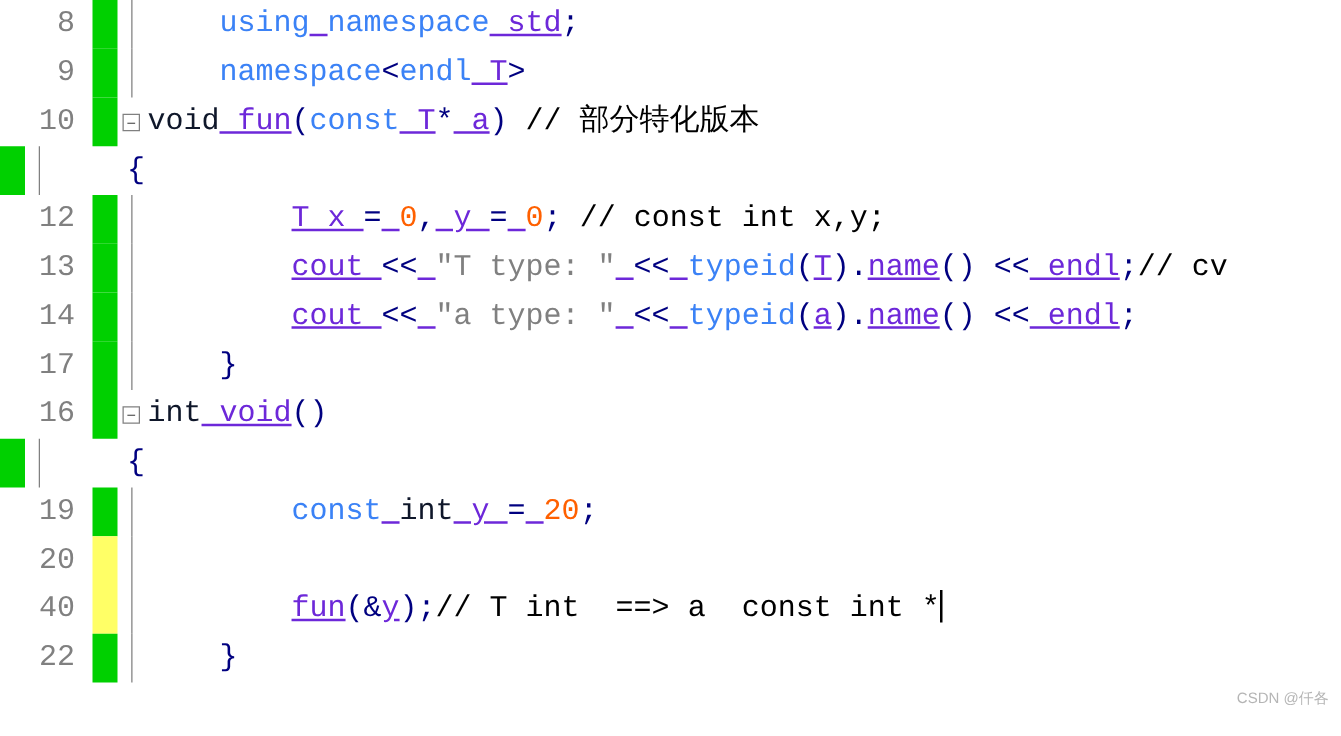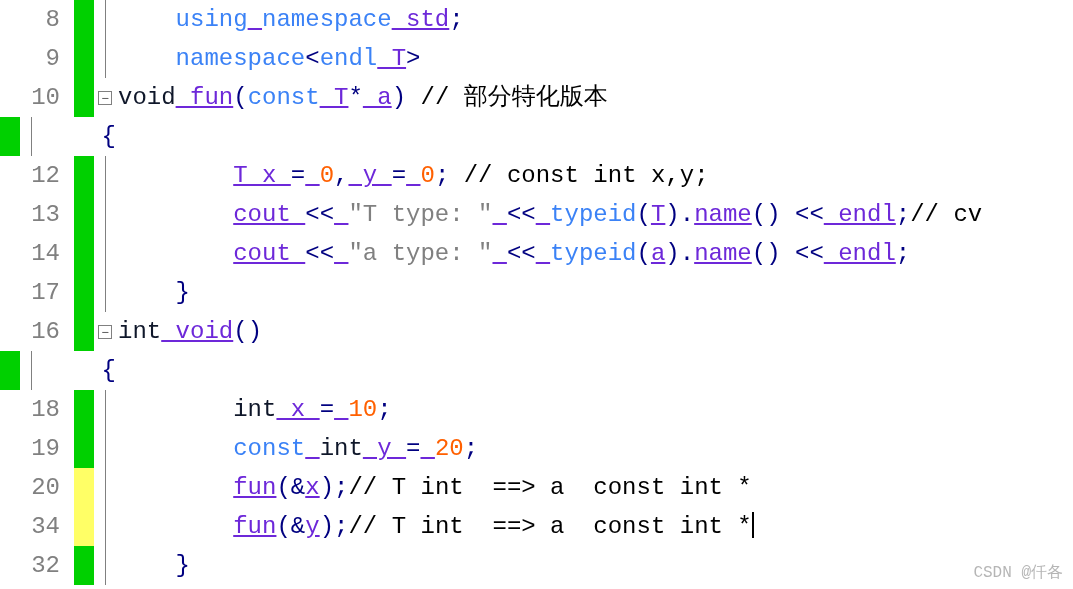--- a/index.html
+++ b/index.html
@@ -81,39 +81,38 @@
     display: inline-block;
     width: 2px;
     height: 26px;
     background: #000000;
     vertical-align: middle;
     margin-bottom: 4px;
   }
   .watermark {
     position: absolute;
     right: 10px;
-    bottom: 6px;
+    bottom: 22px;
     color: rgba(120,120,120,0.55);
-    font-size: 16px;
-    font-family: Liberation Mono, monospace;
+    font-size: 12px;
+    font-family: Liberation Sans, sans-serif;
   }
 </style>
 </head>
 <body>
 
 <div class="editor" id="editor">
     <div class="line"><div class="gutter">8</div><div class="marker green"></div><div class="fold"><div class="fold-line"></div></div><div class="code"><span>    </span><span class="kw">using</span><span class="ident"> </span><span class="kw">namespace</span><span class="ident"> std</span><span class="op">;</span></div></div>
     <div class="line"><div class="gutter">9</div><div class="marker green"></div><div class="fold"><div class="fold-line"></div></div><div class="code"><span>    </span><span class="kw">namespace</span><span class="op">&lt;</span><span class="kw">endl</span><span class="ident"> T</span><span class="op">&gt;</span></div></div>
     <div class="line"><div class="gutter">10</div><div class="marker green"></div><div class="fold"><div class="fold-box">−</div></div><div class="code"><span></span><span class="type">void</span><span class="ident"> fun</span><span class="op">(</span><span class="kw">const</span><span class="ident"> T</span><span class="op">*</span><span class="ident"> a</span><span class="op">) </span><span class="comment">// 部分特化版本</span></div></div>
     <div class="line"><div class="marker green"></div><div class="fold"><div class="fold-line"></div></div><div class="code"><span>    </span><span class="op">{</span></div></div>
     <div class="line"><div class="gutter">12</div><div class="marker green"></div><div class="fold"><div class="fold-line"></div></div><div class="code"><span>        </span><span class="ident">T x </span><span class="op">=</span><span class="ident"> </span><span class="num">0</span><span class="op">,</span><span class="ident"> y </span><span class="op">=</span><span class="ident"> </span><span class="num">0</span><span class="op">; </span><span class="comment">// const int x,y;</span></div></div>
     <div class="line"><div class="gutter">13</div><div class="marker green"></div><div class="fold"><div class="fold-line"></div></div><div class="code"><span>        </span><span class="ident">cout </span><span class="op">&lt;&lt;</span><span class="ident"> </span><span class="str">"T type: "</span><span class="ident"> </span><span class="op">&lt;&lt;</span><span class="ident"> </span><span class="kw">typeid</span><span class="op">(</span><span class="ident">T</span><span class="op">).</span><span class="ident">name</span><span class="op">() &lt;&lt;</span><span class="ident"> endl</span><span class="op">;</span><span class="comment">// cv</span></div></div>
     <div class="line"><div class="gutter">14</div><div class="marker green"></div><div class="fold"><div class="fold-line"></div></div><div class="code"><span>        </span><span class="ident">cout </span><span class="op">&lt;&lt;</span><span class="ident"> </span><span class="str">"a type: "</span><span class="ident"> </span><span class="op">&lt;&lt;</span><span class="ident"> </span><span class="kw">typeid</span><span class="op">(</span><span class="ident">a</span><span class="op">).</span><span class="ident">name</span><span class="op">() &lt;&lt;</span><span class="ident"> endl</span><span class="op">;</span></div></div>
     <div class="line"><div class="gutter">17</div><div class="marker green"></div><div class="fold"><div class="fold-line"></div></div><div class="code"><span>    </span><span class="op">}</span></div></div>
     <div class="line"><div class="gutter">16</div><div class="marker green"></div><div class="fold"><div class="fold-box">−</div></div><div class="code"><span></span><span class="type">int</span><span class="ident"> void</span><span class="op">()</span></div></div>
     <div class="line"><div class="marker green"></div><div class="fold"><div class="fold-line"></div></div><div class="code"><span>    </span><span class="op">{</span></div></div>
-    <div class="line"><div class="gutter">18</div><div class="marker green"></div><div class="fold"><div class="fold-line"></div></div><div class="code"><span>        </span><span class="type">int</span><span class="ident"> x </span><span class="op">=</span><span class="ident"> </span><span class="num">10</span><span class="op">;</span></div></div>
     <div class="line"><div class="gutter">19</div><div class="marker green"></div><div class="fold"><div class="fold-line"></div></div><div class="code"><span>        </span><span class="kw">const</span><span class="ident"> </span><span class="type">int</span><span class="ident"> y </span><span class="op">=</span><span class="ident"> </span><span class="num">20</span><span class="op">;</span></div></div>
-    <div class="line"><div class="gutter">20</div><div class="marker yellow"></div><div class="fold"><div class="fold-line"></div></div><div class="code"><span>        </span><span class="ident">fun</span><span class="op">(&amp;</span><span class="ident">x</span><span class="op">);</span><span class="comment">// T int  ==&gt; a  const int *</span></div></div>
-    <div class="line"><div class="gutter">34</div><div class="marker yellow"></div><div class="fold"><div class="fold-line"></div></div><div class="code"><span>        </span><span class="ident">fun</span><span class="op">(&amp;</span><span class="ident">y</span><span class="op">);</span><span class="comment">// T int  ==&gt; a  const int *</span><span class="cursor"></span></div></div>
-    <div class="line"><div class="gutter">32</div><div class="marker green"></div><div class="fold"><div class="fold-line"></div></div><div class="code"><span>    </span><span class="op">}</span></div></div>
+    <div class="line"><div class="gutter">20</div><div class="marker yellow"></div><div class="fold"><div class="fold-line"></div></div></div>
+    <div class="line"><div class="gutter">40</div><div class="marker yellow"></div><div class="fold"><div class="fold-line"></div></div><div class="code"><span>        </span><span class="ident">fun</span><span class="op">(&amp;</span><span class="ident">y</span><span class="op">);</span><span class="comment">// T int  ==&gt; a  const int *</span><span class="cursor"></span></div></div>
+    <div class="line"><div class="gutter">22</div><div class="marker green"></div><div class="fold"><div class="fold-line"></div></div><div class="code"><span>    </span><span class="op">}</span></div></div>
   </div>
 <div class="watermark">CSDN @仟各</div>
 
 </body></html>

